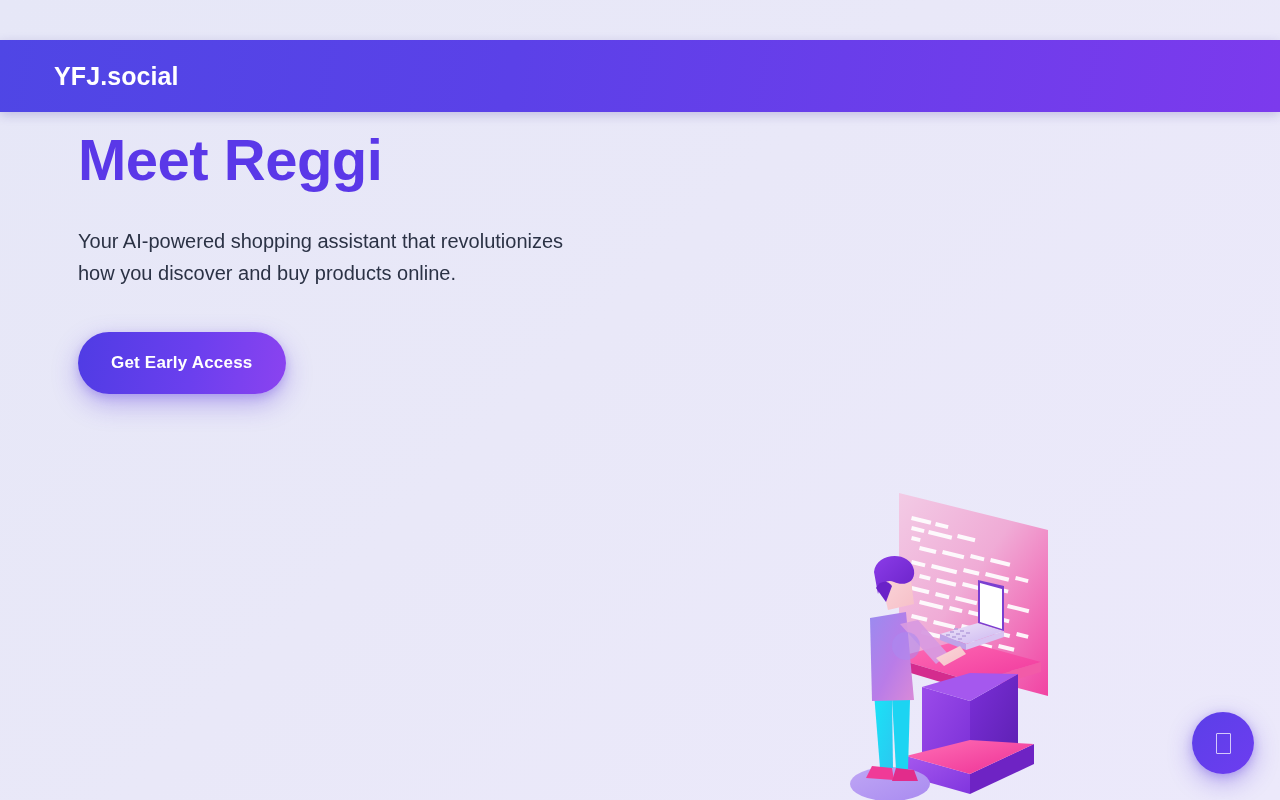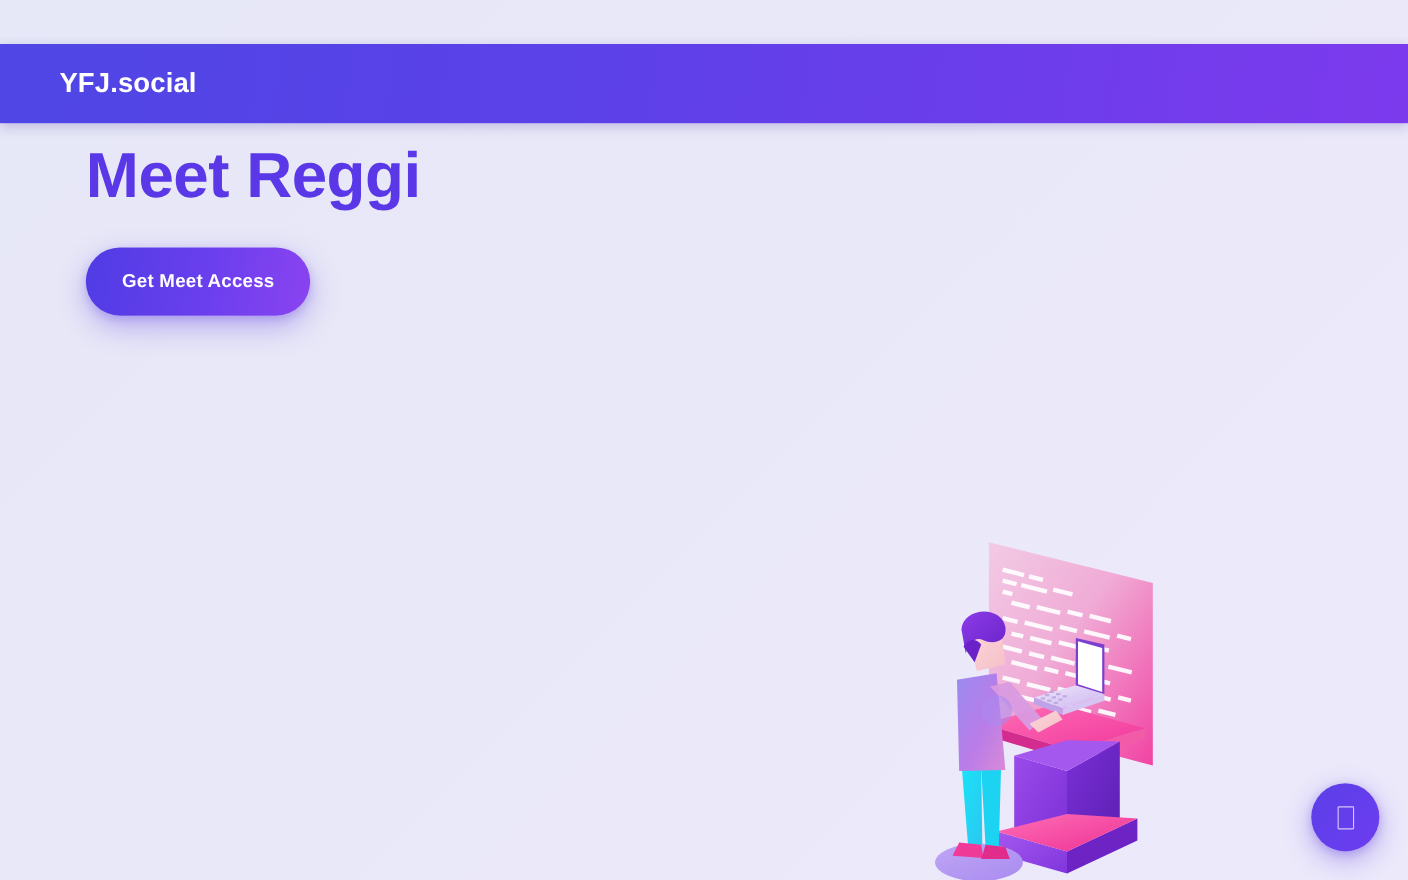--- a/index.html
+++ b/index.html
@@ -139,21 +139,22 @@
 <body>
 
 <header class="site-header">
   <a class="brand" href="#">YFJ.social</a>
 </header>
 
 <main class="hero">
 
   <div class="hero-copy">
     <h1 class="hero-title">Meet Reggi</h1>
-    <button class="cta-button">Get Meet Access</button>
+    <p class="hero-sub">Your AI-powered shopping assistant that revolutionizes how you discover and buy products online.</p>
+    <button class="cta-button">Get Early Access</button>
   </div>
 
   <div class="hero-art">
     <svg viewBox="0 0 260 360" xmlns="http://www.w3.org/2000/svg" aria-hidden="true">
       <defs>
         <linearGradient id="gScreen" x1="0" y1="0" x2="1" y2="1">
           <stop offset="0%" stop-color="#F3C9E4"></stop>
           <stop offset="45%" stop-color="#F0A8D4"></stop>
           <stop offset="100%" stop-color="#F23A9E"></stop>
         </linearGradient>

